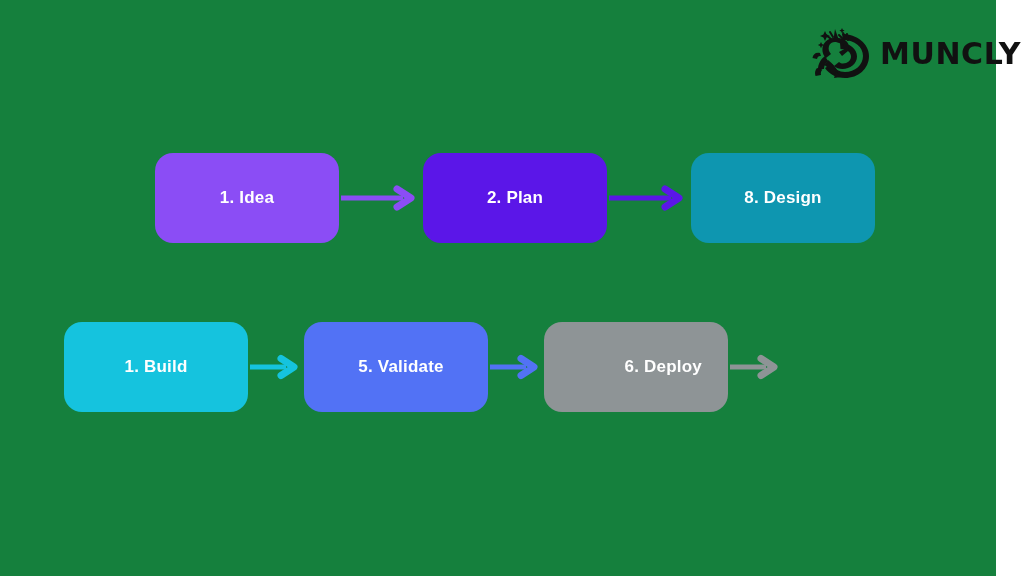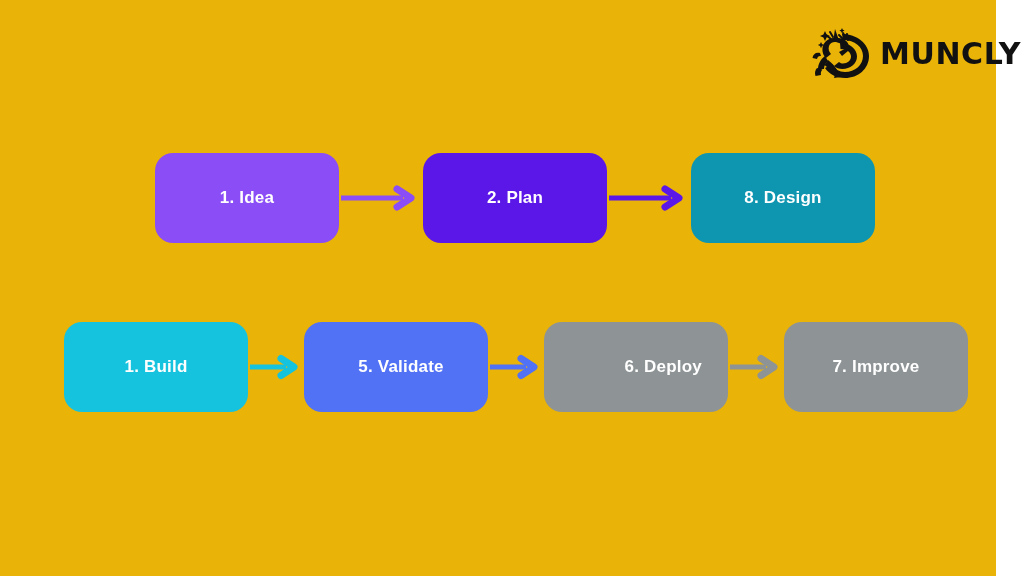--- a/index.html
+++ b/index.html
@@ -9,21 +9,21 @@
     height: 576px;
     background: #ffffff;
     font-family: "Liberation Sans", "DejaVu Sans", sans-serif;
     overflow: hidden;
   }
 
   #canvas {
     position: relative;
     width: 996px;
     height: 576px;
-    background: #eab308;
+    background: #15803d;
   }
 
   
   .logo {
     position: absolute;
     top: 26px;
     left: 812px;
     display: flex;
     align-items: center;
     gap: 6px;
@@ -162,19 +162,16 @@
 
     <div class="node node-6" style="background:#8e9496">
       <span>6. Deploy</span>
     </div>
 
     <svg class="connector" viewBox="0 0 56 26" aria-hidden="true">
       <path d="M2 13 H38" stroke="#8e9496" stroke-width="5" fill="none"></path>
       <path d="M33 4.5 L46 13 L33 21.5" stroke="#8e9496" stroke-width="7" fill="none" stroke-linecap="round" stroke-linejoin="round"></path>
     </svg>
 
-    <div class="node node-7" style="background:#8e9496">
-      <span>7. Improve</span>
-    </div>
 
   </div>
 
 </div>
 
 </body></html>

